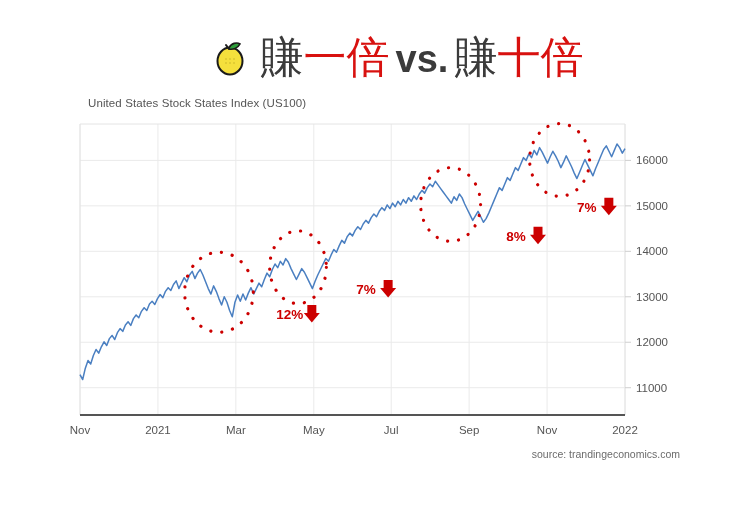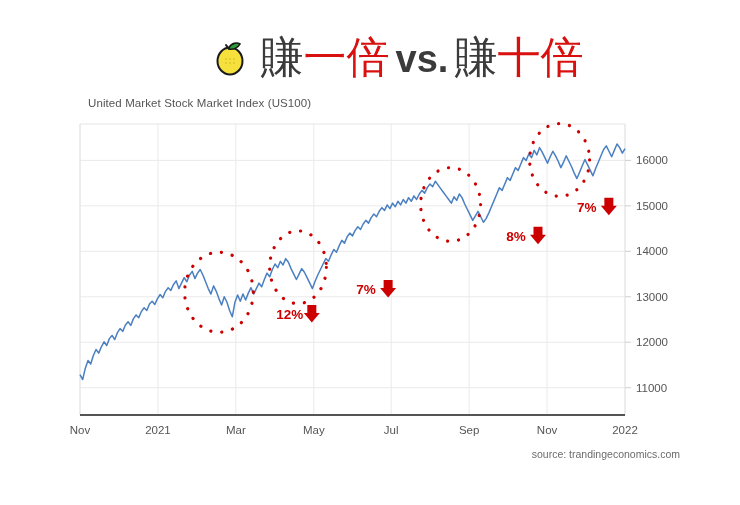--- a/index.html
+++ b/index.html
@@ -86,21 +86,21 @@
     <circle cx="21" cy="20" r="0.9" fill="#d9c431"></circle>
     <circle cx="13" cy="24" r="0.9" fill="#d9c431"></circle>
     <circle cx="17" cy="24" r="0.9" fill="#d9c431"></circle>
     <circle cx="21" cy="24" r="0.9" fill="#d9c431"></circle>
   </svg>
   <div id="title-text">
     <span class="t-dark">賺</span><span class="t-red">一倍</span><span class="t-vs">vs.</span><span class="t-dark">賺</span><span class="t-red">十倍</span>
   </div>
 </div>
 
-<div id="chart-subtitle">United Market Stock Market Index (US100)</div>
+<div id="chart-subtitle">United States Stock States Index (US100)</div>
 
 <div id="chart-area">
   <svg id="chart-svg" width="740" height="505">
     <g id="gridlines">
         <line x1="80" x2="625" y1="387.71875" y2="387.71875" stroke="#eaeaea" stroke-width="1"></line>
         <line x1="80" x2="625" y1="342.25" y2="342.25" stroke="#eaeaea" stroke-width="1"></line>
         <line x1="80" x2="625" y1="296.78125" y2="296.78125" stroke="#eaeaea" stroke-width="1"></line>
         <line x1="80" x2="625" y1="251.3125" y2="251.3125" stroke="#eaeaea" stroke-width="1"></line>
         <line x1="80" x2="625" y1="205.84375" y2="205.84375" stroke="#eaeaea" stroke-width="1"></line>
         <line x1="80" x2="625" y1="160.375" y2="160.375" stroke="#eaeaea" stroke-width="1"></line>

